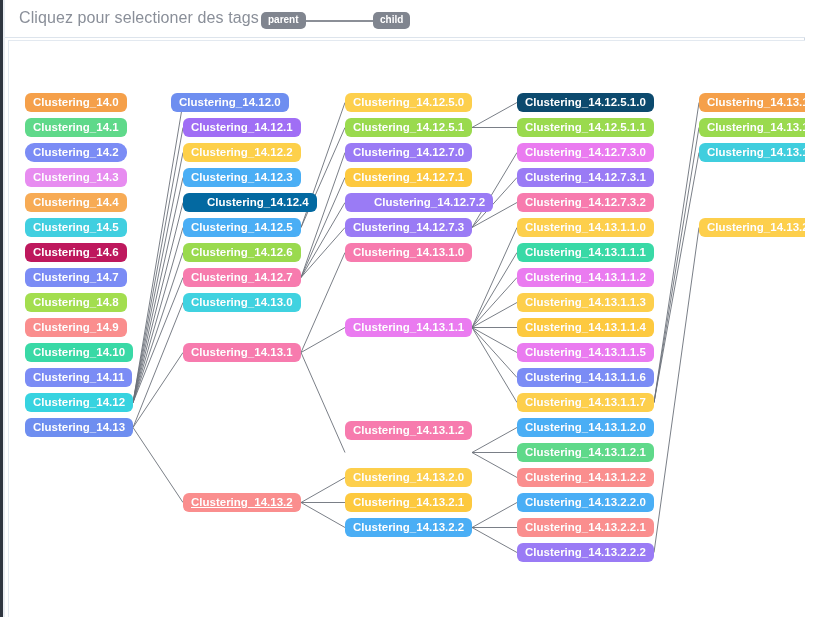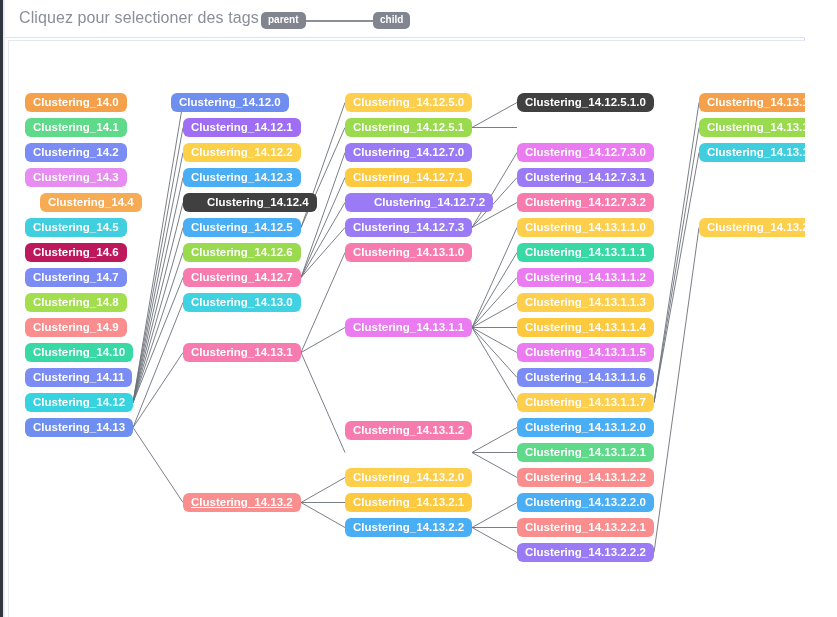--- a/index.html
+++ b/index.html
@@ -156,56 +156,57 @@
             <line x1="463" y1="486.5" x2="508" y2="461.5" stroke="#6b7079" stroke-width="0.9"></line>
             <line x1="463" y1="486.5" x2="508" y2="486.5" stroke="#6b7079" stroke-width="0.9"></line>
             <line x1="463" y1="486.5" x2="508" y2="511.5" stroke="#6b7079" stroke-width="0.9"></line>
             <line x1="645" y1="361.5" x2="690" y2="61.5" stroke="#6b7079" stroke-width="0.9"></line>
             <line x1="645" y1="361.5" x2="690" y2="86.5" stroke="#6b7079" stroke-width="0.9"></line>
             <line x1="645" y1="361.5" x2="690" y2="111.5" stroke="#6b7079" stroke-width="0.9"></line>
             <line x1="645" y1="511.5" x2="690" y2="186.5" stroke="#6b7079" stroke-width="0.9"></line>
           </svg>
       <div class="node" style="left: 16px; top: 52px; background: rgb(245, 160, 74);">Clustering_14.0</div>
           <div class="node" style="left: 16px; top: 77px; background: rgb(95, 217, 138);">Clustering_14.1</div>
-          <div class="node" style="left: 16px; top: 102px; background: rgb(123, 140, 245);">Clustering_14.2</div>
+          <div class="node" style="left: 16px; top: 102px; background: rgb(123, 140, 245); border-radius: 9px;">Clustering_14.2</div>
           <div class="node" style="left: 16px; top: 127px; background: rgb(231, 140, 240);">Clustering_14.3</div>
-          <div class="node" style="left: 16px; top: 152px; background: rgb(247, 171, 85); margin-left: 15px;">Clustering_14.4</div>
+          <div class="node" style="left: 16px; top: 152px; background: rgb(247, 171, 85);">Clustering_14.4</div>
           <div class="node" style="left: 16px; top: 177px; background: rgb(65, 207, 224);">Clustering_14.5</div>
           <div class="node" style="left: 16px; top: 202px; background: #be185d;">Clustering_14.6</div>
           <div class="node" style="left: 16px; top: 227px; background: rgb(123, 140, 245);">Clustering_14.7</div>
           <div class="node" style="left: 16px; top: 252px; background: rgb(163, 222, 79);">Clustering_14.8</div>
           <div class="node" style="left: 16px; top: 277px; background: rgb(250, 142, 142);">Clustering_14.9</div>
           <div class="node" style="left: 16px; top: 302px; background: rgb(57, 217, 166);">Clustering_14.10</div>
           <div class="node" style="left: 16px; top: 327px; background: rgb(123, 140, 245);">Clustering_14.11</div>
           <div class="node" style="left: 16px; top: 352px; background: rgb(55, 211, 224);">Clustering_14.12</div>
           <div class="node" style="left: 16px; top: 377px; background: rgb(110, 142, 240);">Clustering_14.13</div>
           <div class="node" style="left: 162px; top: 52px; background: rgb(110, 142, 240);">Clustering_14.12.0</div>
           <div class="node" style="left: 174px; top: 77px; background: rgb(160, 110, 245);">Clustering_14.12.1</div>
           <div class="node" style="left: 174px; top: 102px; background: rgb(253, 208, 74);">Clustering_14.12.2</div>
           <div class="node" style="left: 174px; top: 127px; background: rgb(74, 174, 245);">Clustering_14.12.3</div>
-          <div class="node" style="left: 174px; top: 152px; background: #404040; padding-left: 24px;">Clustering_14.12.4</div>
+          <div class="node" style="left: 174px; top: 152px; background: #0369a1; padding-left: 24px;">Clustering_14.12.4</div>
           <div class="node" style="left: 174px; top: 177px; background: rgb(74, 174, 245);">Clustering_14.12.5</div>
           <div class="node" style="left: 174px; top: 202px; background: rgb(154, 218, 78);">Clustering_14.12.6</div>
           <div class="node" style="left: 174px; top: 227px; background: rgb(247, 123, 174);">Clustering_14.12.7</div>
           <div class="node" style="left: 174px; top: 252px; background: rgb(64, 210, 224);">Clustering_14.13.0</div>
           <div class="node" style="left: 174px; top: 302px; background: rgb(247, 123, 174);">Clustering_14.13.1</div>
           <div class="node" style="left: 174px; top: 452px; background: rgb(250, 142, 142); text-decoration: underline;">Clustering_14.13.2</div>
           <div class="node" style="left: 336px; top: 52px; background: rgb(253, 207, 76);">Clustering_14.12.5.0</div>
           <div class="node" style="left: 336px; top: 77px; background: rgb(154, 218, 78);">Clustering_14.12.5.1</div>
           <div class="node" style="left: 336px; top: 102px; background: rgb(154, 123, 245);">Clustering_14.12.7.0</div>
           <div class="node" style="left: 336px; top: 127px; background: rgb(253, 201, 63);">Clustering_14.12.7.1</div>
           <div class="node" style="left: 336px; top: 152px; background: rgb(154, 123, 245); padding-left: 29px;">Clustering_14.12.7.2</div>
           <div class="node" style="left: 336px; top: 177px; background: rgb(154, 123, 245);">Clustering_14.12.7.3</div>
           <div class="node" style="left: 336px; top: 202px; background: rgb(247, 123, 174);">Clustering_14.13.1.0</div>
           <div class="node" style="left: 336px; top: 277px; background: rgb(234, 123, 240);">Clustering_14.13.1.1</div>
           <div class="node" style="left: 336px; top: 380px; background: rgb(247, 123, 174);">Clustering_14.13.1.2</div>
           <div class="node" style="left: 336px; top: 427px; background: rgb(253, 207, 76);">Clustering_14.13.2.0</div>
           <div class="node" style="left: 336px; top: 452px; background: rgb(253, 201, 63);">Clustering_14.13.2.1</div>
           <div class="node" style="left: 336px; top: 477px; background: rgb(74, 174, 245);">Clustering_14.13.2.2</div>
-          <div class="node" style="left: 508px; top: 52px; background: #404040; border-radius: 7px;">Clustering_14.12.5.1.0</div>
+          <div class="node" style="left: 508px; top: 52px; background: #0c4a6e;">Clustering_14.12.5.1.0</div>
+          <div class="node" style="left: 508px; top: 77px; background: rgb(154, 218, 78);">Clustering_14.12.5.1.1</div>
           <div class="node" style="left: 508px; top: 102px; background: rgb(234, 123, 240);">Clustering_14.12.7.3.0</div>
           <div class="node" style="left: 508px; top: 127px; background: rgb(154, 123, 245);">Clustering_14.12.7.3.1</div>
           <div class="node" style="left: 508px; top: 152px; background: rgb(247, 123, 174);">Clustering_14.12.7.3.2</div>
           <div class="node" style="left: 508px; top: 177px; background: rgb(253, 207, 76);">Clustering_14.13.1.1.0</div>
           <div class="node" style="left: 508px; top: 202px; background: rgb(57, 217, 166);">Clustering_14.13.1.1.1</div>
           <div class="node" style="left: 508px; top: 227px; background: rgb(234, 123, 240);">Clustering_14.13.1.1.2</div>
           <div class="node" style="left: 508px; top: 252px; background: rgb(253, 207, 76);">Clustering_14.13.1.1.3</div>
           <div class="node" style="left: 508px; top: 277px; background: rgb(253, 201, 63);">Clustering_14.13.1.1.4</div>
           <div class="node" style="left: 508px; top: 302px; background: rgb(234, 123, 240);">Clustering_14.13.1.1.5</div>
           <div class="node" style="left: 508px; top: 327px; background: rgb(123, 140, 245);">Clustering_14.13.1.1.6</div>

